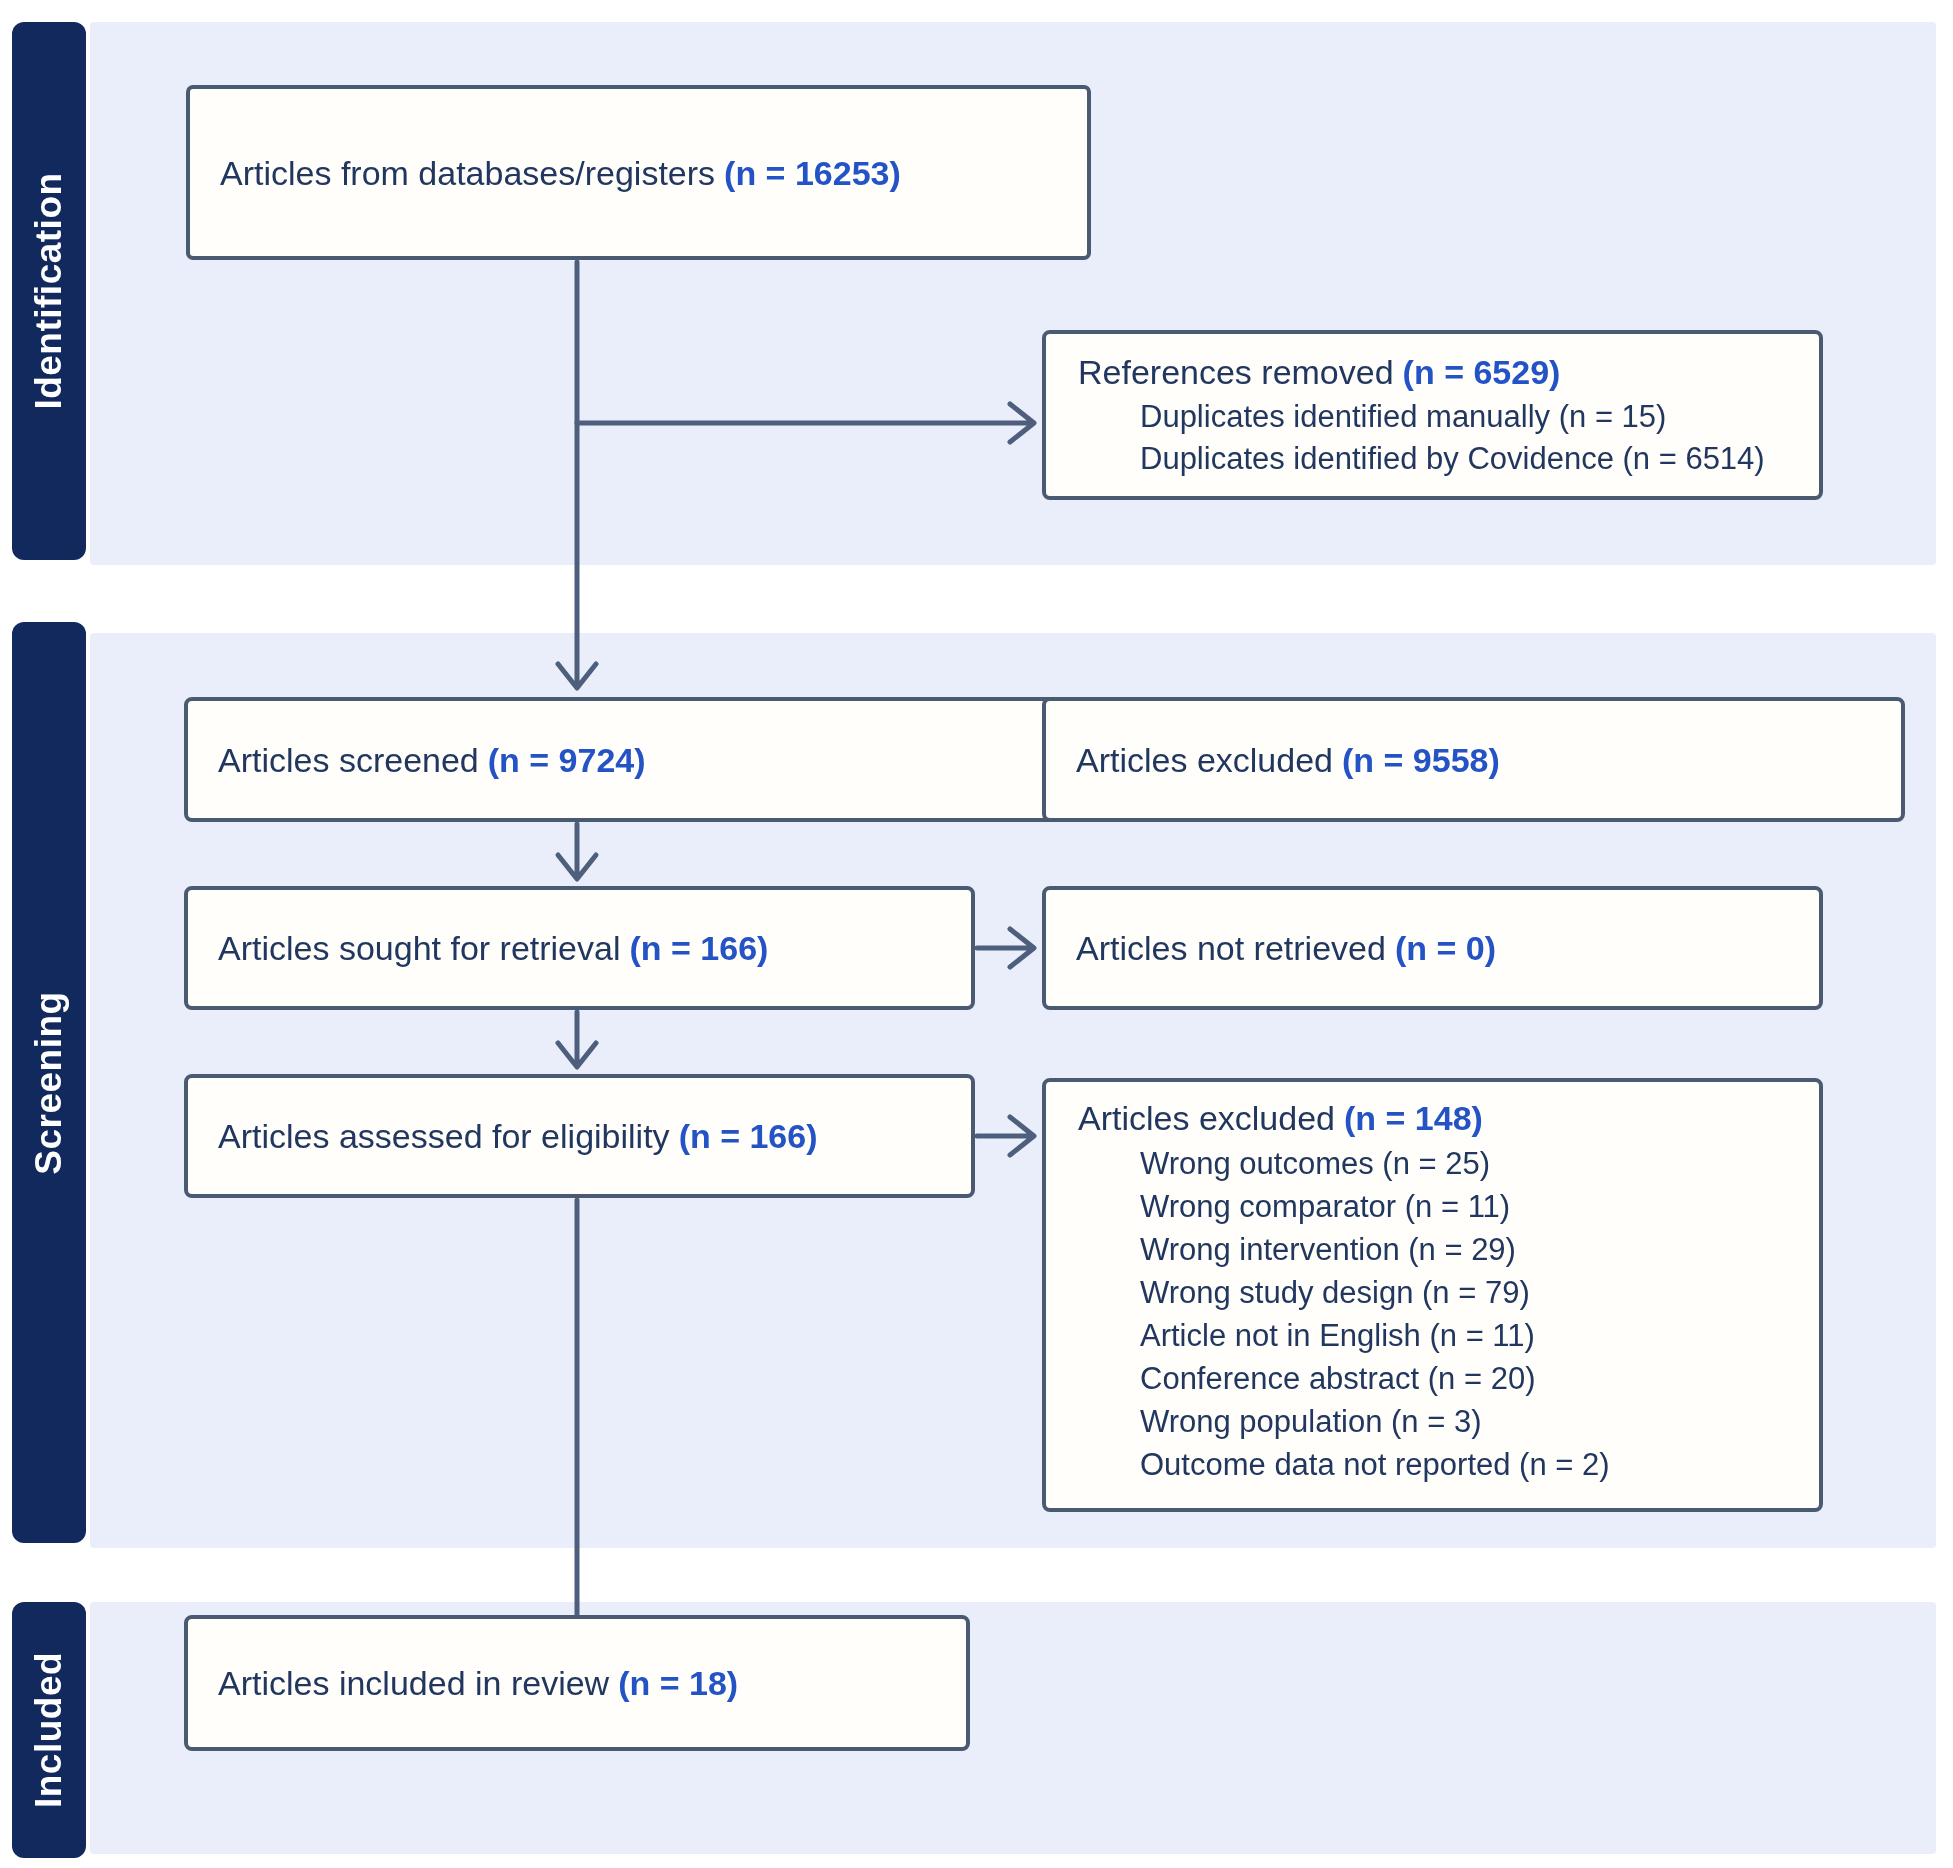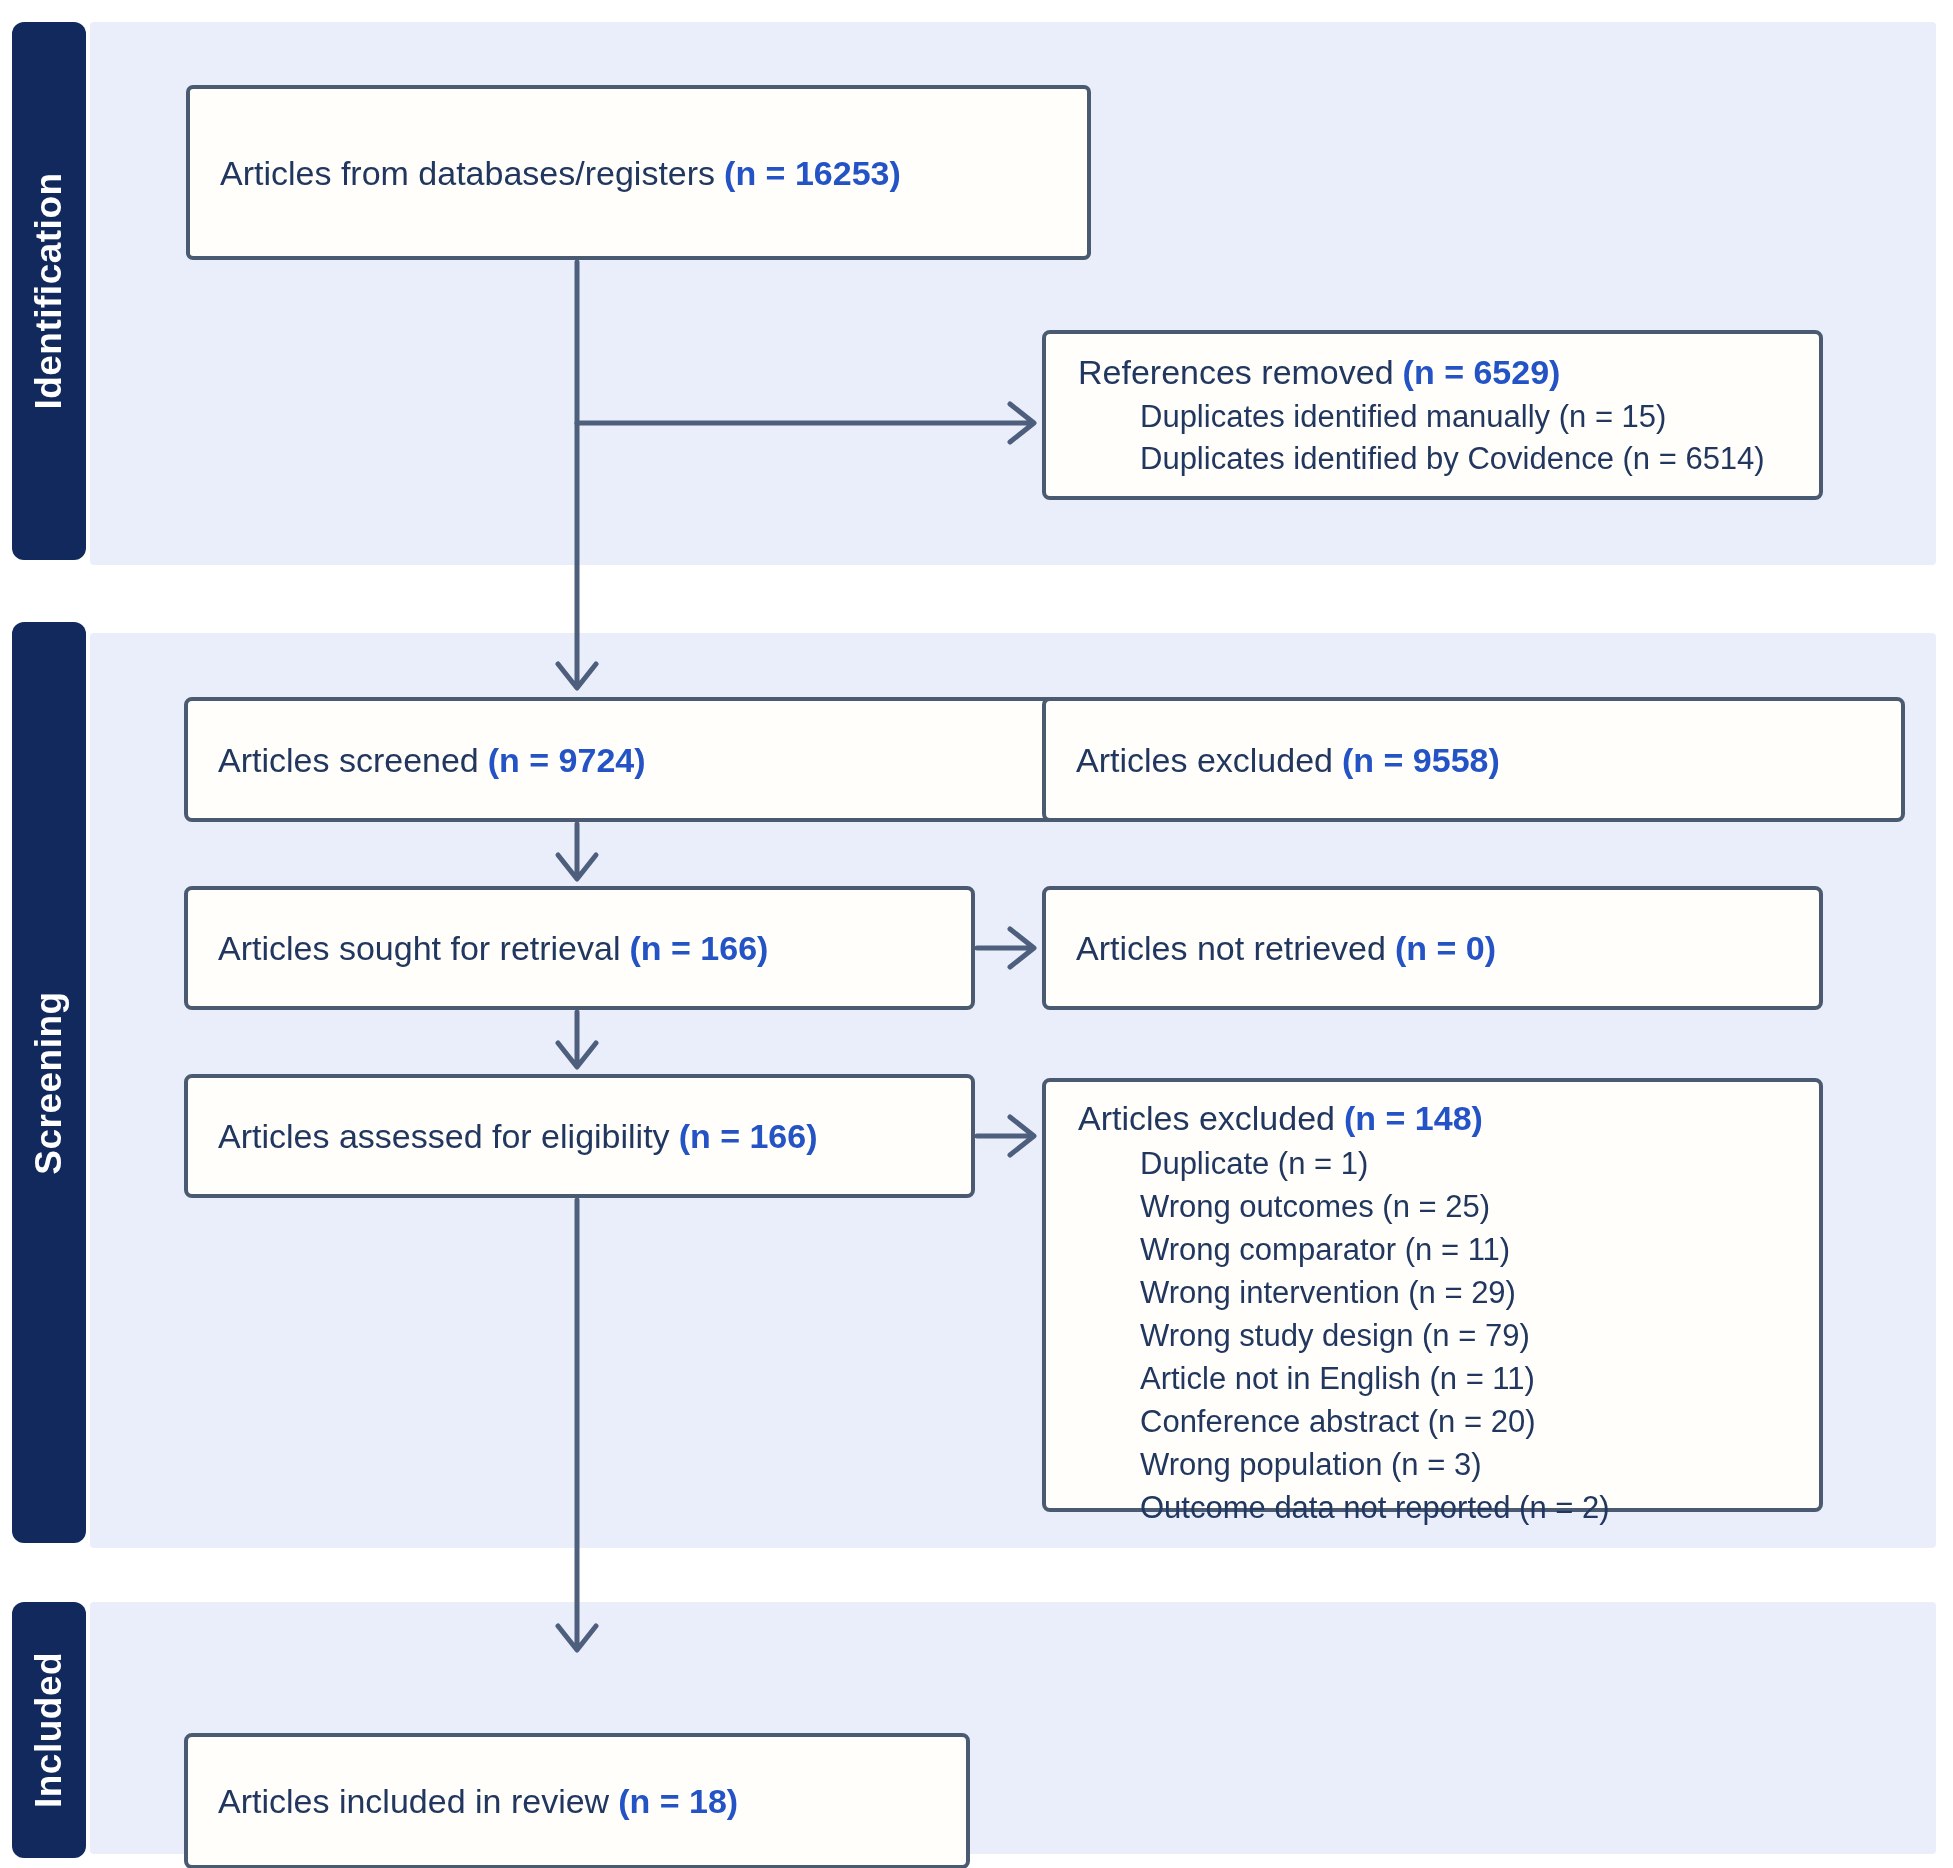--- a/index.html
+++ b/index.html
@@ -52,21 +52,21 @@
   .sub-item{font-size:31px;line-height:43px;padding-left:62px;white-space:nowrap;}
   #box-databases{left:186px;top:85px;width:905px;height:175px;border-radius:7px;}
   #box-references-removed{left:1042px;top:330px;width:781px;height:170px;}
   #box-references-removed .sub-item{line-height:42px;}
   #box-screened{left:184px;top:697px;width:921px;height:125px;}
   #box-excluded-screening{left:1042px;top:697px;width:863px;height:125px;}
   #box-sought{left:184px;top:886px;width:791px;height:124px;}
   #box-not-retrieved{left:1042px;top:886px;width:781px;height:124px;}
   #box-assessed{left:184px;top:1074px;width:791px;height:124px;}
   #box-excluded-eligibility{left:1042px;top:1078px;width:781px;height:434px;padding-top:14px;}
-  #box-included-review{left:184px;top:1733px;width:786px;height:136px;}
+  #box-included-review{left:184px;top:1615px;width:786px;height:136px;}
 </style>
 </head>
 <body>
 
 <div class="panel" id="panel-identification"></div>
 <div class="panel" id="panel-screening"></div>
 <div class="panel" id="panel-included"></div>
 
 <div class="stage-bar" id="bar-identification">
   <span class="stage-label">Identification</span>
@@ -133,21 +133,20 @@
   <div class="box-line">
     <span>Articles assessed for eligibility</span><span class="count">(n = 166)</span>
   </div>
 </div>
 
 <div class="box multi" id="box-excluded-eligibility">
   <div class="box-line">
     <span>Articles excluded</span><span class="count">(n = 148)</span>
   </div>
   <div class="sub-list">
-    <div class="sub-item">Duplicate (n = 1)</div>
     <div class="sub-item">Wrong outcomes (n = 25)</div>
     <div class="sub-item">Wrong comparator (n = 11)</div>
     <div class="sub-item">Wrong intervention (n = 29)</div>
     <div class="sub-item">Wrong study design (n = 79)</div>
     <div class="sub-item">Article not in English (n = 11)</div>
     <div class="sub-item">Conference abstract (n = 20)</div>
     <div class="sub-item">Wrong population (n = 3)</div>
     <div class="sub-item">Outcome data not reported (n = 2)</div>
   </div>
 </div>

